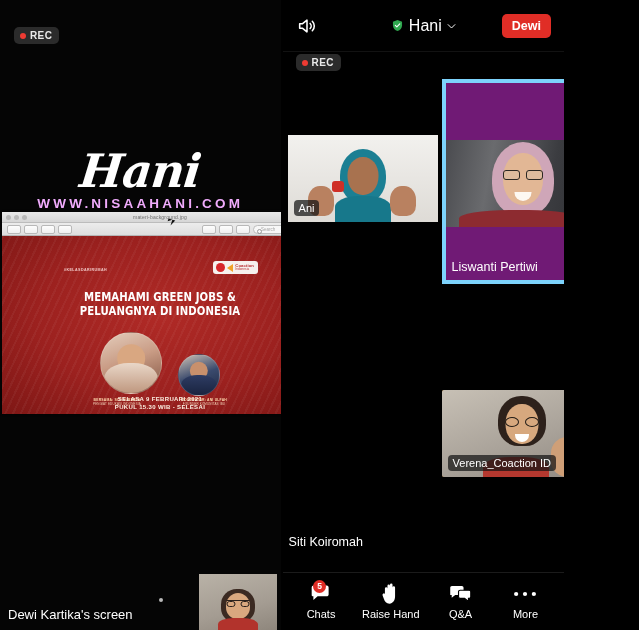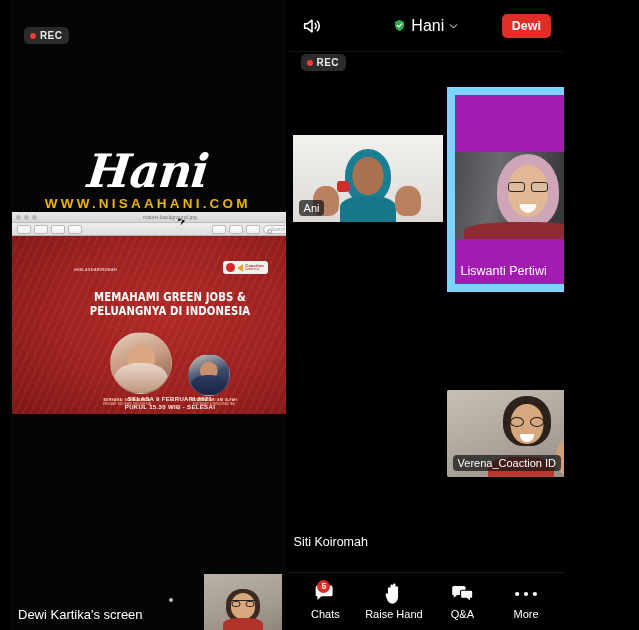--- a/index.html
+++ b/index.html
@@ -3,21 +3,21 @@
 <meta charset="utf-8">
 <title>Zoom Meeting Screenshot</title>
 <style>
   * { box-sizing: border-box; margin: 0; padding: 0; }
   html, body {
     width: 639px; height: 630px;
     background: #000;
     font-family: "Liberation Sans", sans-serif;
     overflow: hidden;
   }
-  .stage { position: relative; width: 564px; height: 630px; display: flex; background:#000;padding-left:10px; }
+  .stage { position: relative; width: 564px; height: 630px; display: flex; background:#000; }
 
   
   .left-panel {
     position: relative;
     width: 320px; height: 630px;
     background: #050505;
     overflow: hidden;
     border-right: 2px solid #000;
   }
   .rec-badge {
@@ -51,21 +51,21 @@
     display: block;
     text-align: center;
     transform: skewX(-6deg);
   }
   .hani-url {
     display: block;
     margin-top: 2px;
     font-size: 13.5px;
     font-weight: bold;
     letter-spacing: 3.2px;
-    color: #eab308;
+    color: #f0abfc;
     text-align: center;
   }
 
   
   .preview-window {
     position: absolute;
     left: 2px; top: 212px;
     width: 316px; height: 202px;
     background: #151515;
     overflow: hidden;
@@ -344,21 +344,21 @@
   .ani-hand {
     position:absolute; bottom: 6px;
     width: 26px; height: 30px; border-radius: 45% 45% 35% 35%;
     background: #b98160;
   }
   .ani-hand.l { left: 20px; }
   .ani-hand.r { right: 22px; }
   .ani-red { position:absolute; left: 44px; bottom: 30px; width: 12px; height: 11px; border-radius: 3px; background: #cf2f26; }
 
   
-  .tile-lis { left: 159px; top: 12px; width: 155px; height: 205px; border: 8px solid #7dd3fc; background: #a21caf; }
+  .tile-lis { left: 159px; top: 4px; width: 155px; height: 205px; border: 4px solid #7dd3fc; background: #701a75; }
   .lis-video { position: absolute; left:0; right:0; top: 57px; height: 87px; overflow:hidden;
     background: linear-gradient(100deg,#4a4b4f 0%,#6a6b6e 30%,#3b3c40 70%,#2c2d31 100%); }
   .lis-head {
     position:absolute; left:53%; top: 2px; transform: translateX(-50%);
     width: 62px; height: 74px; border-radius: 50% 50% 44% 44%;
     background: #cfa6b8;
   }
   .lis-face {
     position:absolute; left:53%; top: 13px; transform: translateX(-50%);
     width: 40px; height: 52px; border-radius: 48%;

